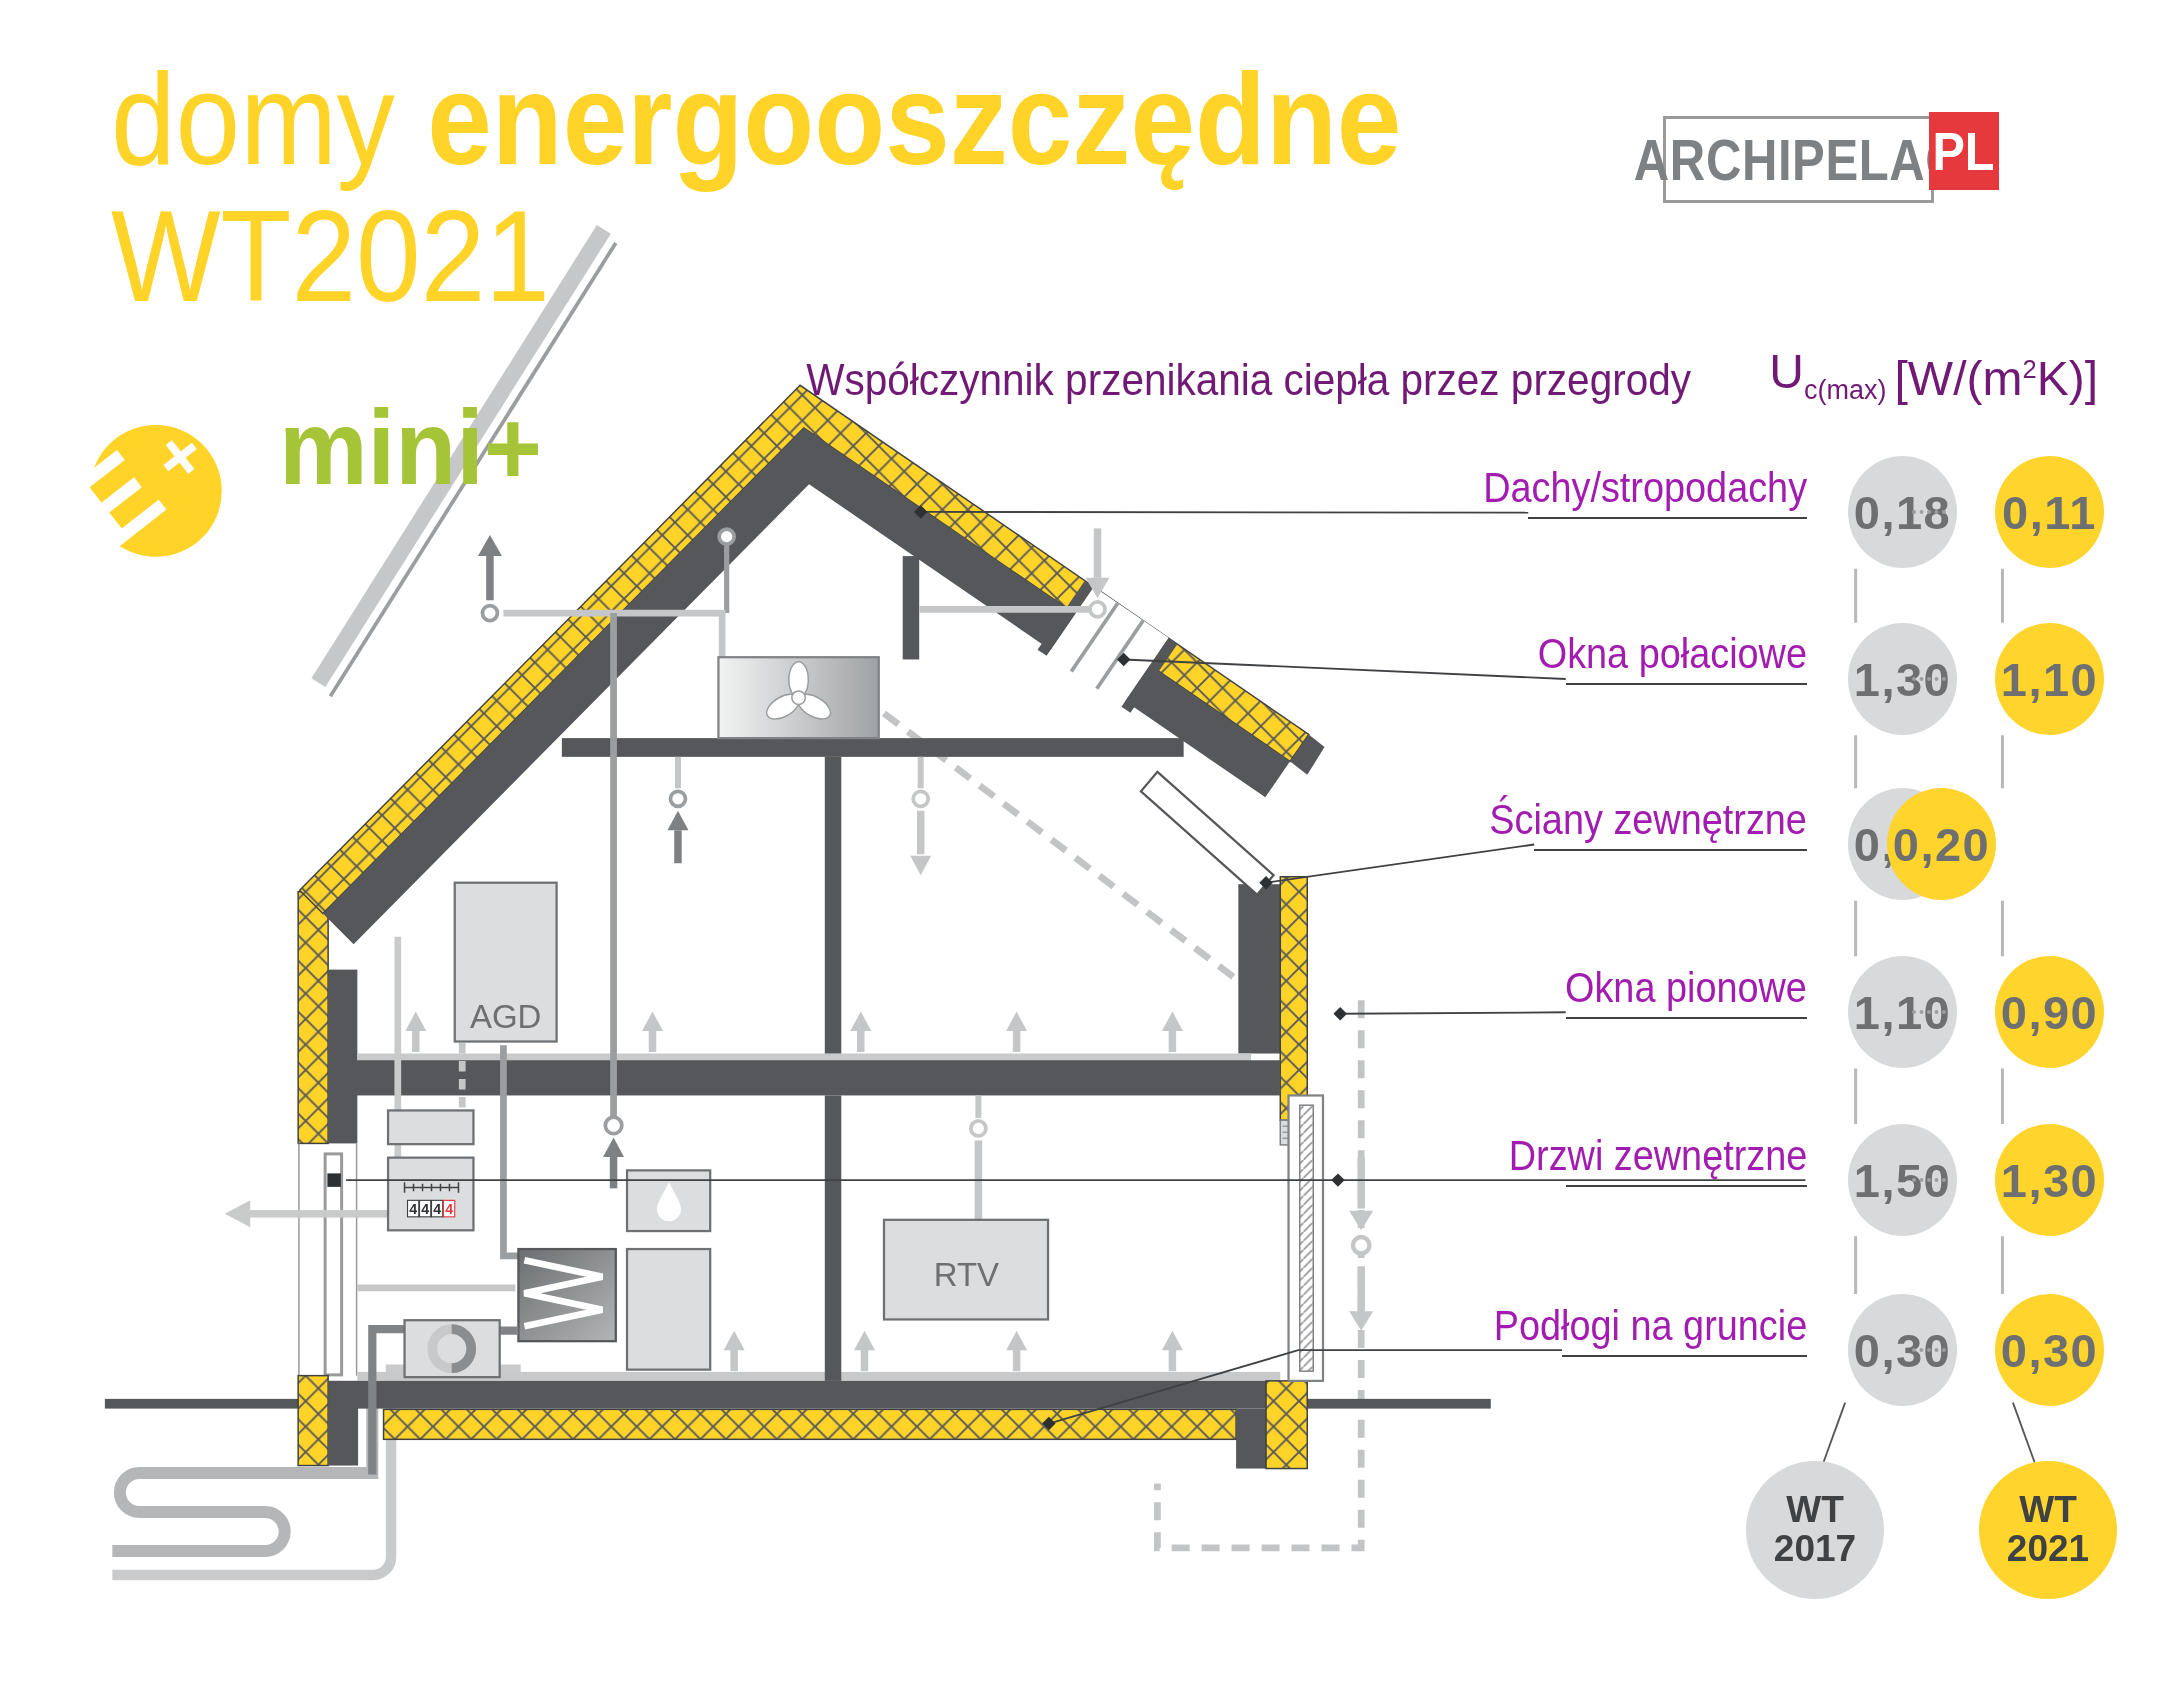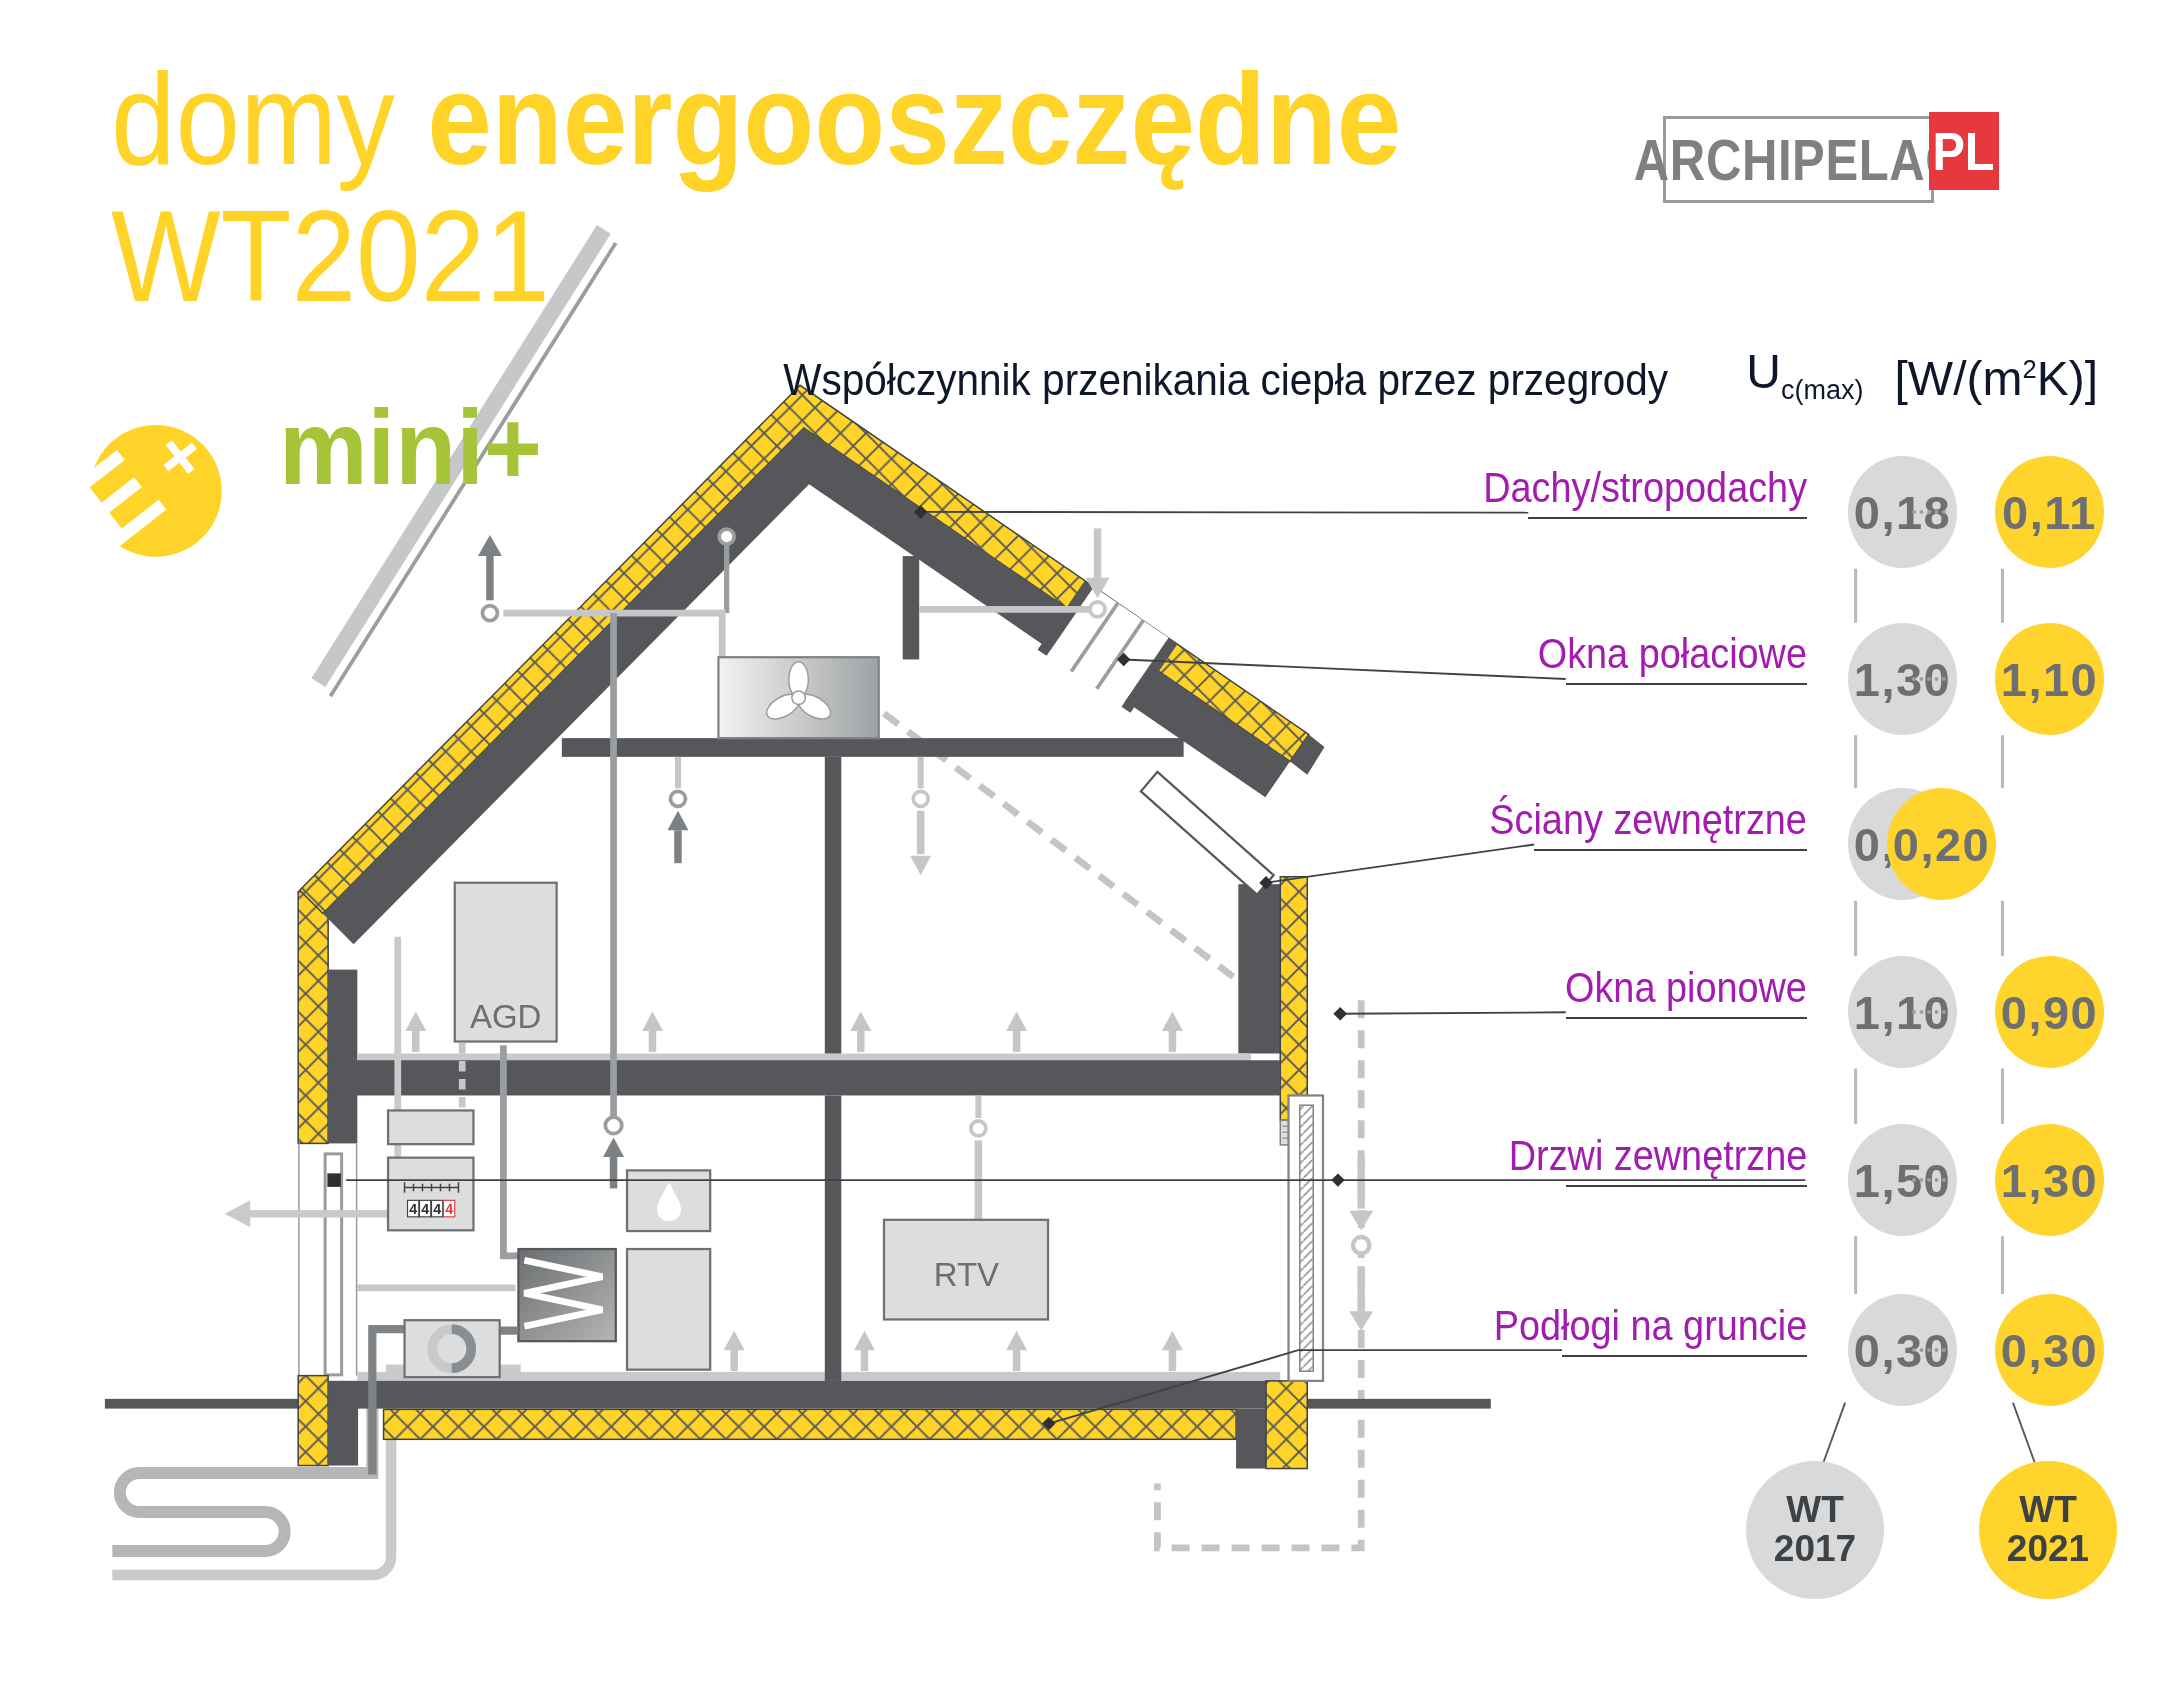--- a/index.html
+++ b/index.html
@@ -23,25 +23,25 @@
   #logo-pl{left:1929px;top:112px;width:70px;height:78px;background:#E5393D;
            display:flex;align-items:center;justify-content:center;}
   #logo-pl span{font-size:54px;font-weight:700;color:#fff;transform:scaleX(.9);}
 
   
   #mini{left:279px;top:387px;font-size:106px;font-weight:700;color:#A5C437;
         transform:scaleX(.94);transform-origin:left top;}
 
   
   #hdr{left:952px;top:339px;width:1146px;height:67px;display:flex;align-items:flex-end;
-       justify-content:flex-end;color:#0f172a;white-space:nowrap;}
+       justify-content:flex-end;color:#701a75;white-space:nowrap;}
   #hdr .t{font-size:45px;transform:scaleX(.9);transform-origin:right bottom;margin-right:34px;}
   #hdr .u{font-size:48px;margin-left:44px;}
   #hdr .u sub{font-size:27px;}
-  #hdr .unit{font-size:48px;margin-left:31px;}
+  #hdr .unit{font-size:48px;margin-left:8px;}
   #hdr .unit sup{font-size:25.5px;}
 
   
   .row-label{position:absolute;right:376px;height:58px;border-bottom:2.2px solid #3f4245;
              display:flex;align-items:flex-end;justify-content:flex-end;
              padding-bottom:4.5px;font-size:43px;color:#a21caf;white-space:nowrap;}
   .row-label .inner{transform:scaleX(.88);transform-origin:right bottom;}
   .circle{position:absolute;width:109px;height:112px;border-radius:50%;
           display:flex;align-items:center;justify-content:center;
           font-size:47px;font-weight:700;color:#6d6f71;letter-spacing:1.5px;margin-left:47px;}

